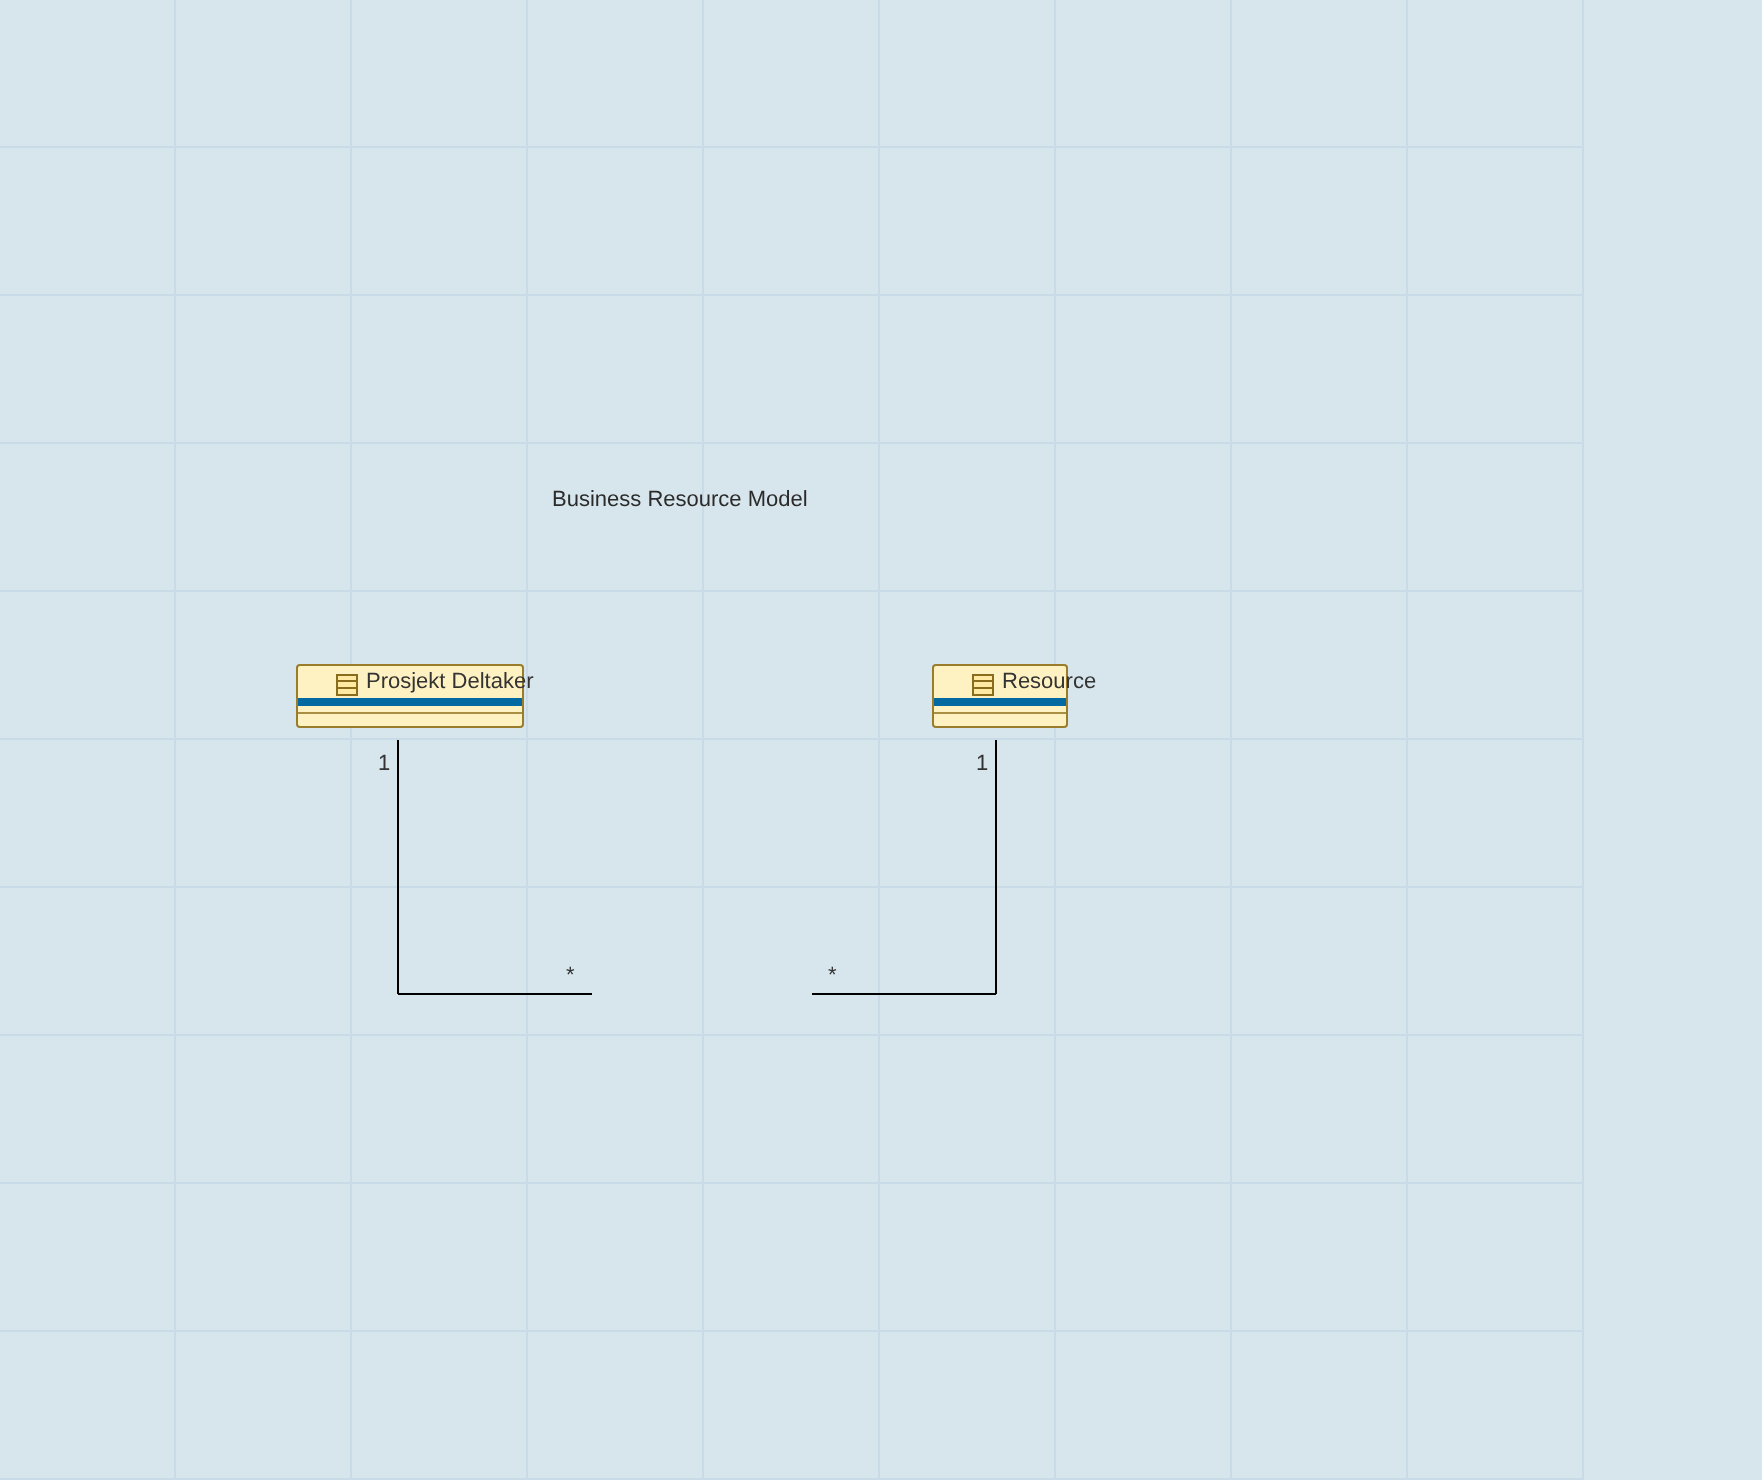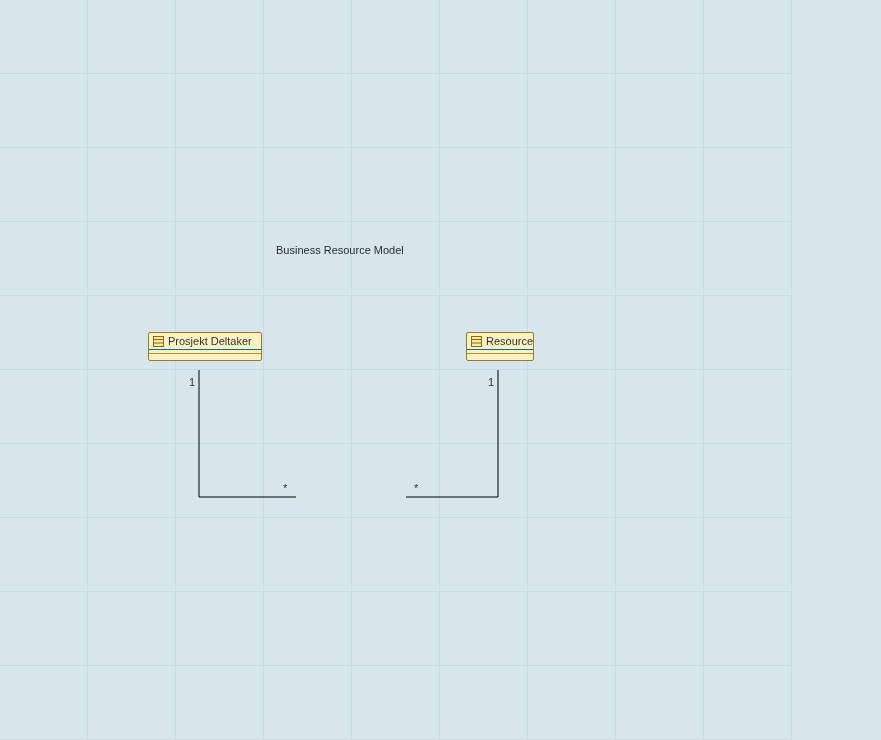--- a/index.html
+++ b/index.html
@@ -49,24 +49,24 @@
   content:"";
   position:absolute;
   left:6px; top:6px;
   right:-6px; bottom:-6px;
   background:rgba(0,0,0,0.32);
   z-index:-1;
   border-radius:2px;
 }
 .class-header {
   display: flex;
-  align-items: center;
+  align-items: flex-end;
   gap: 4px;
-  padding: 2px 4px 1px 4px;
-  border-bottom: 1px solid #0369a1;
+  padding: 2px 4px 1px 19px;
+  border-bottom: 4px solid #0369a1;
 }
 .class-icon {
   flex: 0 0 auto;
   width: 11px;
   height: 11px;
 }
 .class-icon svg { display:block; }
 .class-name {
   font-size: 11px;
   line-height: 13px;

